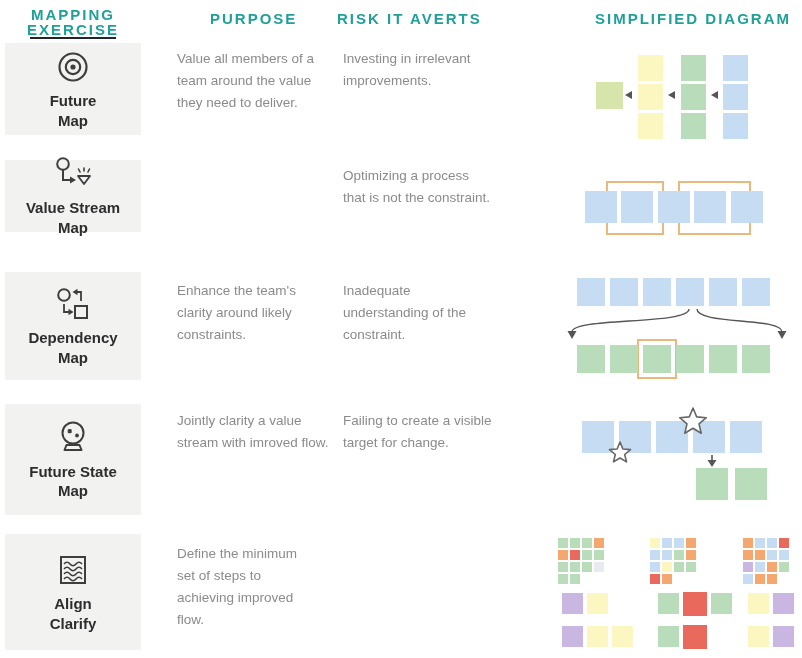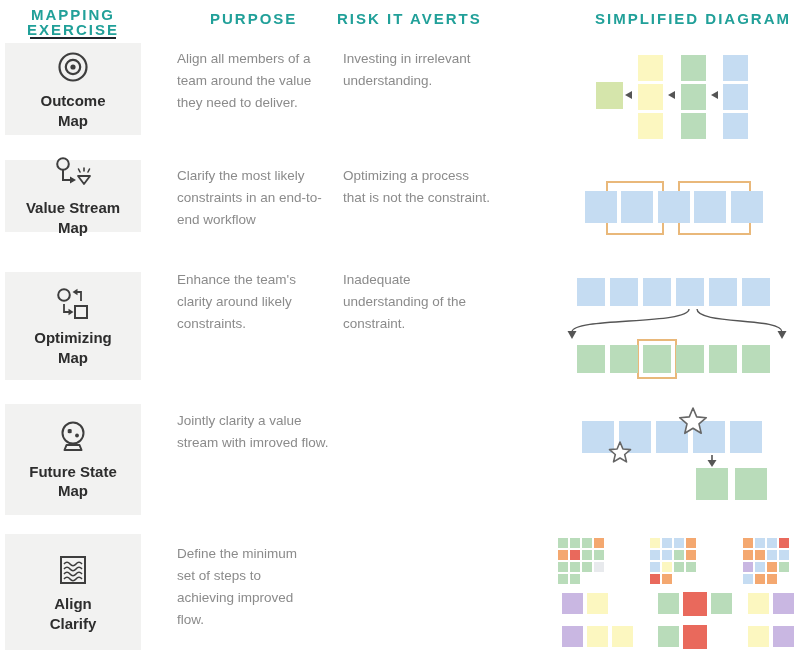--- a/index.html
+++ b/index.html
@@ -24,21 +24,21 @@
   .card.r4{top:404px;height:111px}
   .card.r5{top:534px;height:116px}
   .card-icon{display:flex;align-items:center;justify-content:center;}
   .card-title{font-weight:bold;font-size:15px;color:var(--title-color);text-align:center;line-height:1.3;}
 
   .ptext{position:absolute;font-size:13.5px;color:var(--body-color);line-height:22px;}
   .purpose{left:177px;width:152px;}
   .risk{left:343px;width:150px;}
   .purpose.r1,.risk.r1{top:48px}
   .purpose.r2,.risk.r2{top:165px}
-  .purpose.r3,.risk.r3{top:269px}
+  .purpose.r3,.risk.r3{top:280px}
   .purpose.r4,.risk.r4{top:410px}
   .purpose.r5,.risk.r5{top:543px}
   .purpose.r5{width:132px;}
 
   .diagram{position:absolute;left:530px;width:272px;}
   .diagram.r1{top:43px;height:105px}
   .diagram.r2{top:160px;height:105px}
   .diagram.r3{top:265px;height:122px}
   .diagram.r4{top:395px;height:128px}
   .diagram.r5{top:530px;height:128px}
@@ -66,26 +66,26 @@
 
   <div class="card r1">
     <div class="card-icon">
         <svg width="38" height="38" viewBox="0 0 38 38">
           <circle cx="19" cy="19" r="13.5" fill="none" stroke="#3e3e3e" stroke-width="2.2"></circle>
           <circle cx="19" cy="19" r="7.2" fill="none" stroke="#3e3e3e" stroke-width="2.2"></circle>
           <circle cx="19" cy="19" r="2.6" fill="#3e3e3e"></circle>
         </svg>
       </div>
     <div class="card-title">
-      <div>Outcome</div>
-      <div>Map</div>
-    </div>
-  </div>
-  <div class="ptext purpose r1">Align all members of a team around the value they need to deliver.</div>
-  <div class="ptext risk r1">Investing in irrelevant understanding.</div>
+      <div>Future</div>
+      <div>Map</div>
+    </div>
+  </div>
+  <div class="ptext purpose r1">Value all members of a team around the value they need to deliver.</div>
+  <div class="ptext risk r1">Investing in irrelevant improvements.</div>
   <div class="diagram r1">
       <div class="dsq" style="left: 66px; top: 39px; width: 27px; height: 27px; background: rgb(213, 229, 171);"></div>
       <div class="tri-left" style="left: 95px; top: 48px;"></div>
       <div class="dsq" style="left: 108px; top: 12px; width: 25px; height: 26px; background: rgb(252, 247, 192);"></div>
       <div class="dsq" style="left: 108px; top: 41px; width: 25px; height: 26px; background: rgb(252, 247, 192);"></div>
       <div class="dsq" style="left: 108px; top: 70px; width: 25px; height: 26px; background: rgb(252, 247, 192);"></div>
       <div class="tri-left" style="left: 138px; top: 48px;"></div>
       <div class="dsq" style="left: 151px; top: 12px; width: 25px; height: 26px; background: rgb(185, 220, 186);"></div>
       <div class="dsq" style="left: 151px; top: 41px; width: 25px; height: 26px; background: rgb(185, 220, 186);"></div>
       <div class="dsq" style="left: 151px; top: 70px; width: 25px; height: 26px; background: rgb(185, 220, 186);"></div>
@@ -103,21 +103,20 @@
           <path d="M20 21.5 L26 25 L20 28.5 Z" fill="#3e3e3e"></path>
           <path d="M28 21 L40 21 L34 29 Z" fill="none" stroke="#3e3e3e" stroke-width="1.8" stroke-linejoin="round"></path>
           <path d="M30 17 L28.5 14 M34 16 L34 13 M38 17 L39.5 14" stroke="#3e3e3e" stroke-width="1.6" fill="none" stroke-linecap="round"></path>
         </svg>
       </div>
     <div class="card-title">
       <div>Value Stream</div>
       <div>Map</div>
     </div>
   </div>
-  <div class="ptext purpose r2">Clarify the most likely constraints in an end-to-end workflow</div>
   <div class="ptext risk r2">Optimizing a process that is not the constraint.</div>
   <div class="diagram r2">
       <div class="outline-box" style="left: 76px; top: 21px; width: 54px; height: 50px; border-color: rgb(233, 184, 122);"></div>
       <div class="outline-box" style="left: 148px; top: 21px; width: 69px; height: 50px; border-color: rgb(233, 184, 122);"></div>
       <div class="dsq" style="left: 55px; top: 31px; width: 32px; height: 32px; background: rgb(197, 220, 242);"></div>
       <div class="dsq" style="left: 91.4px; top: 31px; width: 32px; height: 32px; background: rgb(197, 220, 242);"></div>
       <div class="dsq" style="left: 127.8px; top: 31px; width: 32px; height: 32px; background: rgb(197, 220, 242);"></div>
       <div class="dsq" style="left: 164.2px; top: 31px; width: 32px; height: 32px; background: rgb(197, 220, 242);"></div>
       <div class="dsq" style="left: 200.6px; top: 31px; width: 32px; height: 32px; background: rgb(197, 220, 242);"></div>
     </div>
@@ -127,21 +126,21 @@
         <svg width="40" height="38" viewBox="0 0 40 38">
           <circle cx="11" cy="10" r="5.8" fill="none" stroke="#3e3e3e" stroke-width="2"></circle>
           <rect x="22" y="21" width="12" height="12" fill="none" stroke="#3e3e3e" stroke-width="2"></rect>
           <path d="M28 16 L28 7 L24 7" fill="none" stroke="#3e3e3e" stroke-width="1.8"></path>
           <path d="M24.5 3.8 L19.5 7 L24.5 10.2 Z" fill="#3e3e3e"></path>
           <path d="M11 19 L11 27 L16 27" fill="none" stroke="#3e3e3e" stroke-width="1.8"></path>
           <path d="M15.5 23.8 L20.5 27 L15.5 30.2 Z" fill="#3e3e3e"></path>
         </svg>
       </div>
     <div class="card-title">
-      <div>Optimizing</div>
+      <div>Dependency</div>
       <div>Map</div>
     </div>
   </div>
   <div class="ptext purpose r3">Enhance the team's clarity around likely constraints.</div>
   <div class="ptext risk r3">Inadequate understanding of the constraint.</div>
   <div class="diagram r3">
       <div class="dsq" style="left: 47px; top: 13px; width: 28px; height: 28px; background: rgb(197, 220, 242);"></div>
       <div class="dsq" style="left: 80px; top: 13px; width: 28px; height: 28px; background: rgb(197, 220, 242);"></div>
       <div class="dsq" style="left: 113px; top: 13px; width: 28px; height: 28px; background: rgb(197, 220, 242);"></div>
       <div class="dsq" style="left: 146px; top: 13px; width: 28px; height: 28px; background: rgb(197, 220, 242);"></div>
@@ -170,20 +169,21 @@
           <circle cx="24" cy="16.5" r="1.9" fill="#3e3e3e"></circle>
           <path d="M13.5 26 L26.5 26 L28.5 31 L11.5 31 Z" fill="none" stroke="#3e3e3e" stroke-width="2" stroke-linejoin="round"></path>
         </svg>
       </div>
     <div class="card-title">
       <div>Future State</div>
       <div>Map</div>
     </div>
   </div>
   <div class="ptext purpose r4">Jointly clarity a value stream with imroved flow.</div>
+  <div class="ptext risk r4">Failing to create a visible target for change.</div>
   <div class="diagram r4">
       <div class="dsq" style="left: 52px; top: 26px; width: 32px; height: 32px; background: rgb(197, 220, 242);"></div>
       <div class="dsq" style="left: 89px; top: 26px; width: 32px; height: 32px; background: rgb(197, 220, 242);"></div>
       <div class="dsq" style="left: 126px; top: 26px; width: 32px; height: 32px; background: rgb(197, 220, 242);"></div>
       <div class="dsq" style="left: 163px; top: 26px; width: 32px; height: 32px; background: rgb(197, 220, 242);"></div>
       <div class="dsq" style="left: 200px; top: 26px; width: 32px; height: 32px; background: rgb(197, 220, 242);"></div>
       <div class="dsq" style="left: 166px; top: 73px; width: 32px; height: 32px; background: rgb(185, 220, 186);"></div>
       <div class="dsq" style="left: 205px; top: 73px; width: 32px; height: 32px; background: rgb(185, 220, 186);"></div>
       <svg class="dabs" style="left:0;top:0" width="272" height="128" viewBox="0 0 272 128">
         <polygon points="163.0,13.0 166.7,21.9 176.3,22.7 169.0,28.9 171.2,38.3 163.0,33.3 154.8,38.3 157.0,28.9 149.7,22.7 159.3,21.9" fill="#ffffff" stroke="#666" stroke-width="1.6" stroke-linejoin="round"></polygon>

